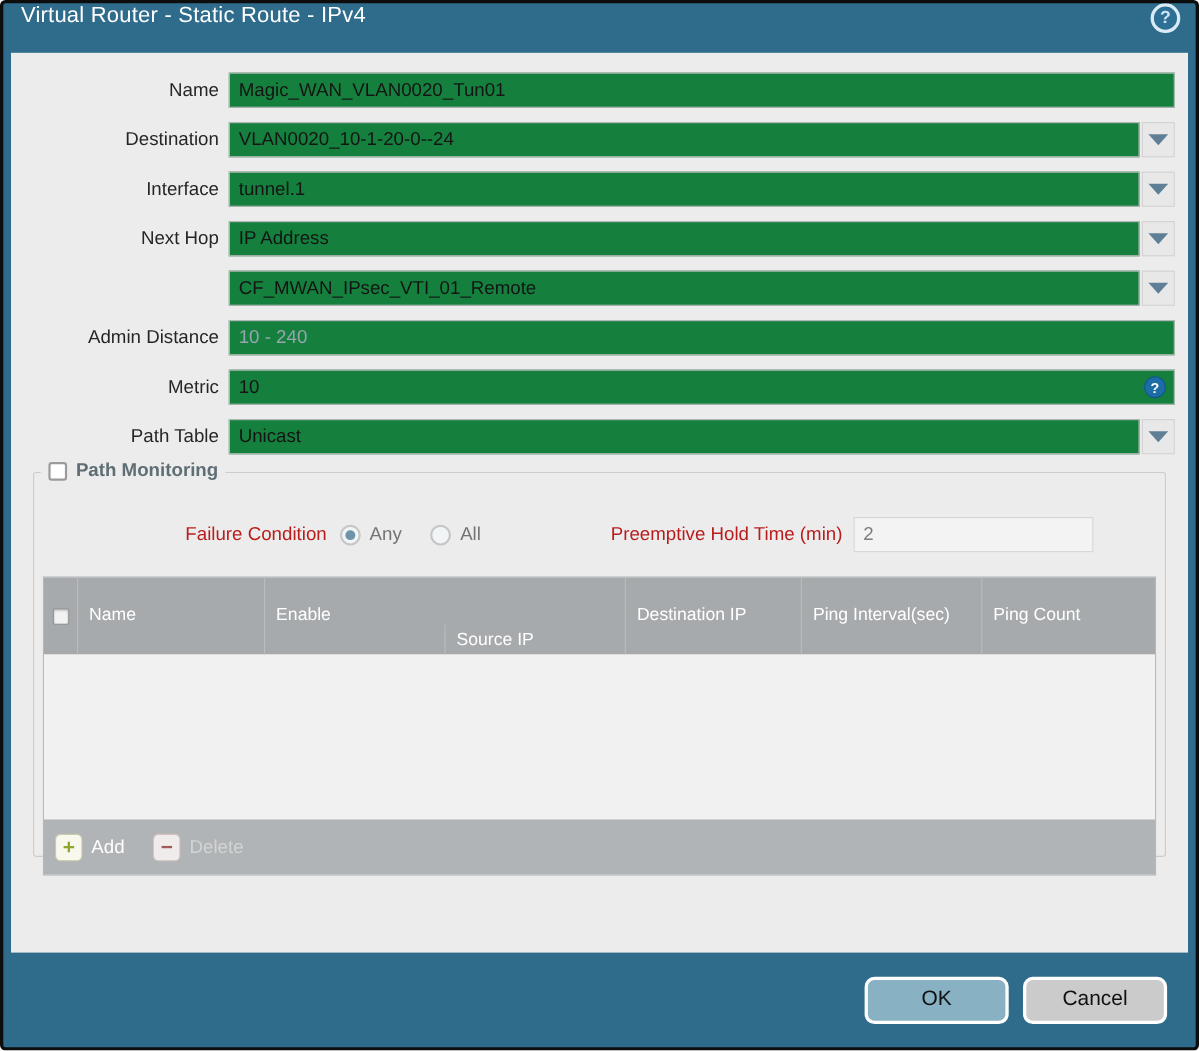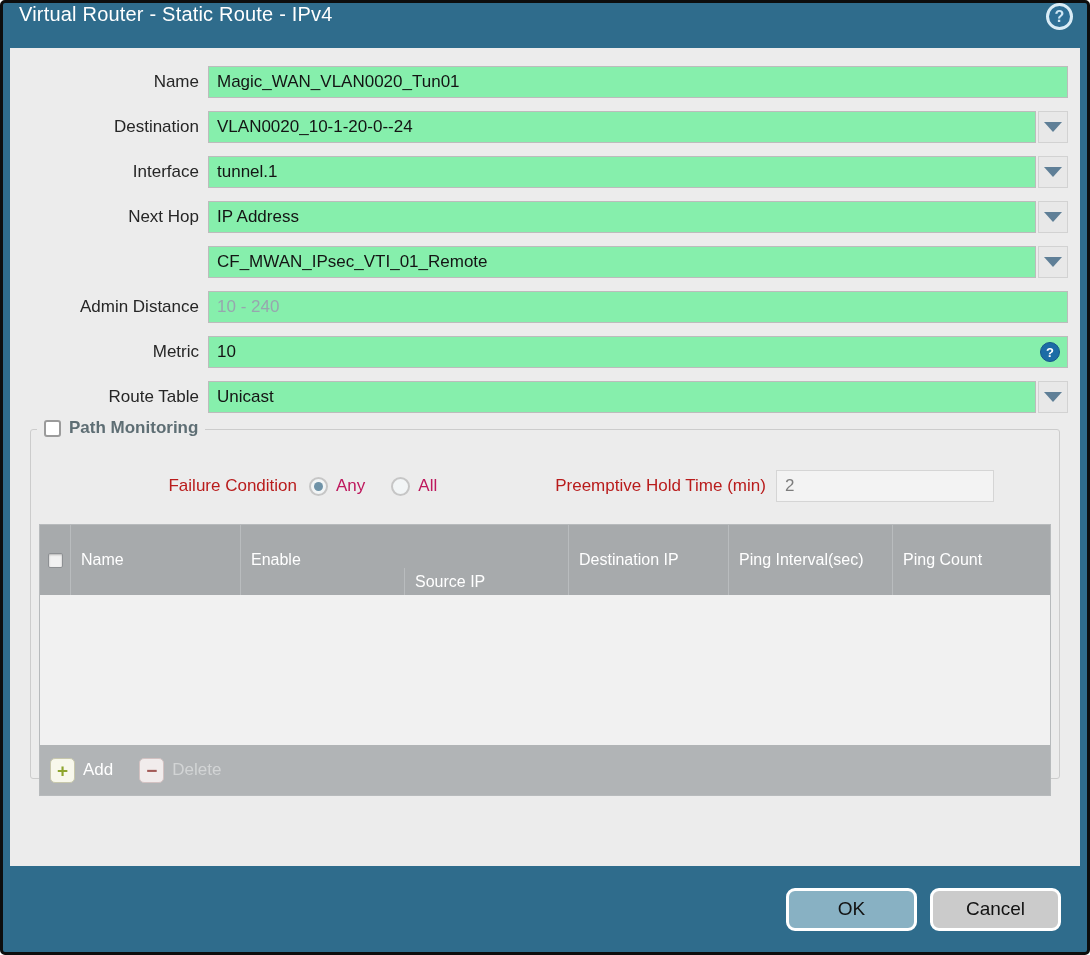--- a/index.html
+++ b/index.html
@@ -50,21 +50,21 @@
   .form-label {
     width:198px; flex:0 0 198px;
     text-align:right; padding-right:9px;
     font-size:17px; color:#262626;
   }
   .field-wrap { flex:1; display:flex; align-items:center; position:relative; }
 
   input.tb {
     flex:1; height:32px;
     border:1px solid #bcbcbc;
-    background:#86efac;
+    background:#15803d;
     font-family:"Liberation Sans", sans-serif;
     font-size:17px; color:#141414;
     padding:12px 8px;
     outline:none;
   }
   input.tb::placeholder { color:#97a6ae; }
   input.tb.with-help { padding-right:34px; }
 
   .dd-btn {
     flex:0 0 30px; width:30px; height:32px;
@@ -125,21 +125,21 @@
   .fc-label { width:270px; text-align:right; padding-right:12px; }
   .radio {
     width:19px; height:19px; border-radius:50%;
     background:#f2f5f6;
     border:2px solid #c6c6c6;
     display:flex; align-items:center; justify-content:center;
     cursor:pointer;
   }
   .radio .dot { width:9px; height:9px; border-radius:50%; background:transparent; }
   .radio.checked .dot { background:#6f93a8; }
-  .radio-label { font-size:17px; color:#be185d; margin:0 0 0 8px; }
+  .radio-label { font-size:17px; color:#737373; margin:0 0 0 8px; }
   .radio-group { display:flex; align-items:center; gap:26px; }
   .pht-label { margin-left:118px; }
   .pht-input {
     margin-left:10px;
     width:218px; height:32px;
     background:#f3f3f3;
     border:1px solid #d5d5d5;
     font-family:"Liberation Sans", sans-serif;
     font-size:17px; color:#7d7d7d;
     padding:0 8px; outline:none;
@@ -279,21 +279,21 @@
 
     <div class="form-row">
       <div class="form-label">Metric</div>
       <div class="field-wrap">
         <input class="tb with-help" type="text" value="10" style="">
         <div class="field-help">?</div>
       </div>
     </div>
 
     <div class="form-row">
-      <div class="form-label">Route Table</div>
+      <div class="form-label">Path Table</div>
       <div class="field-wrap">
         <input class="tb" type="text" value="Unicast" style="">
         <div class="dd-btn">
           <div class="dd-arrow"></div>
         </div>
       </div>
     </div>
 
 
     <div class="fieldset">

